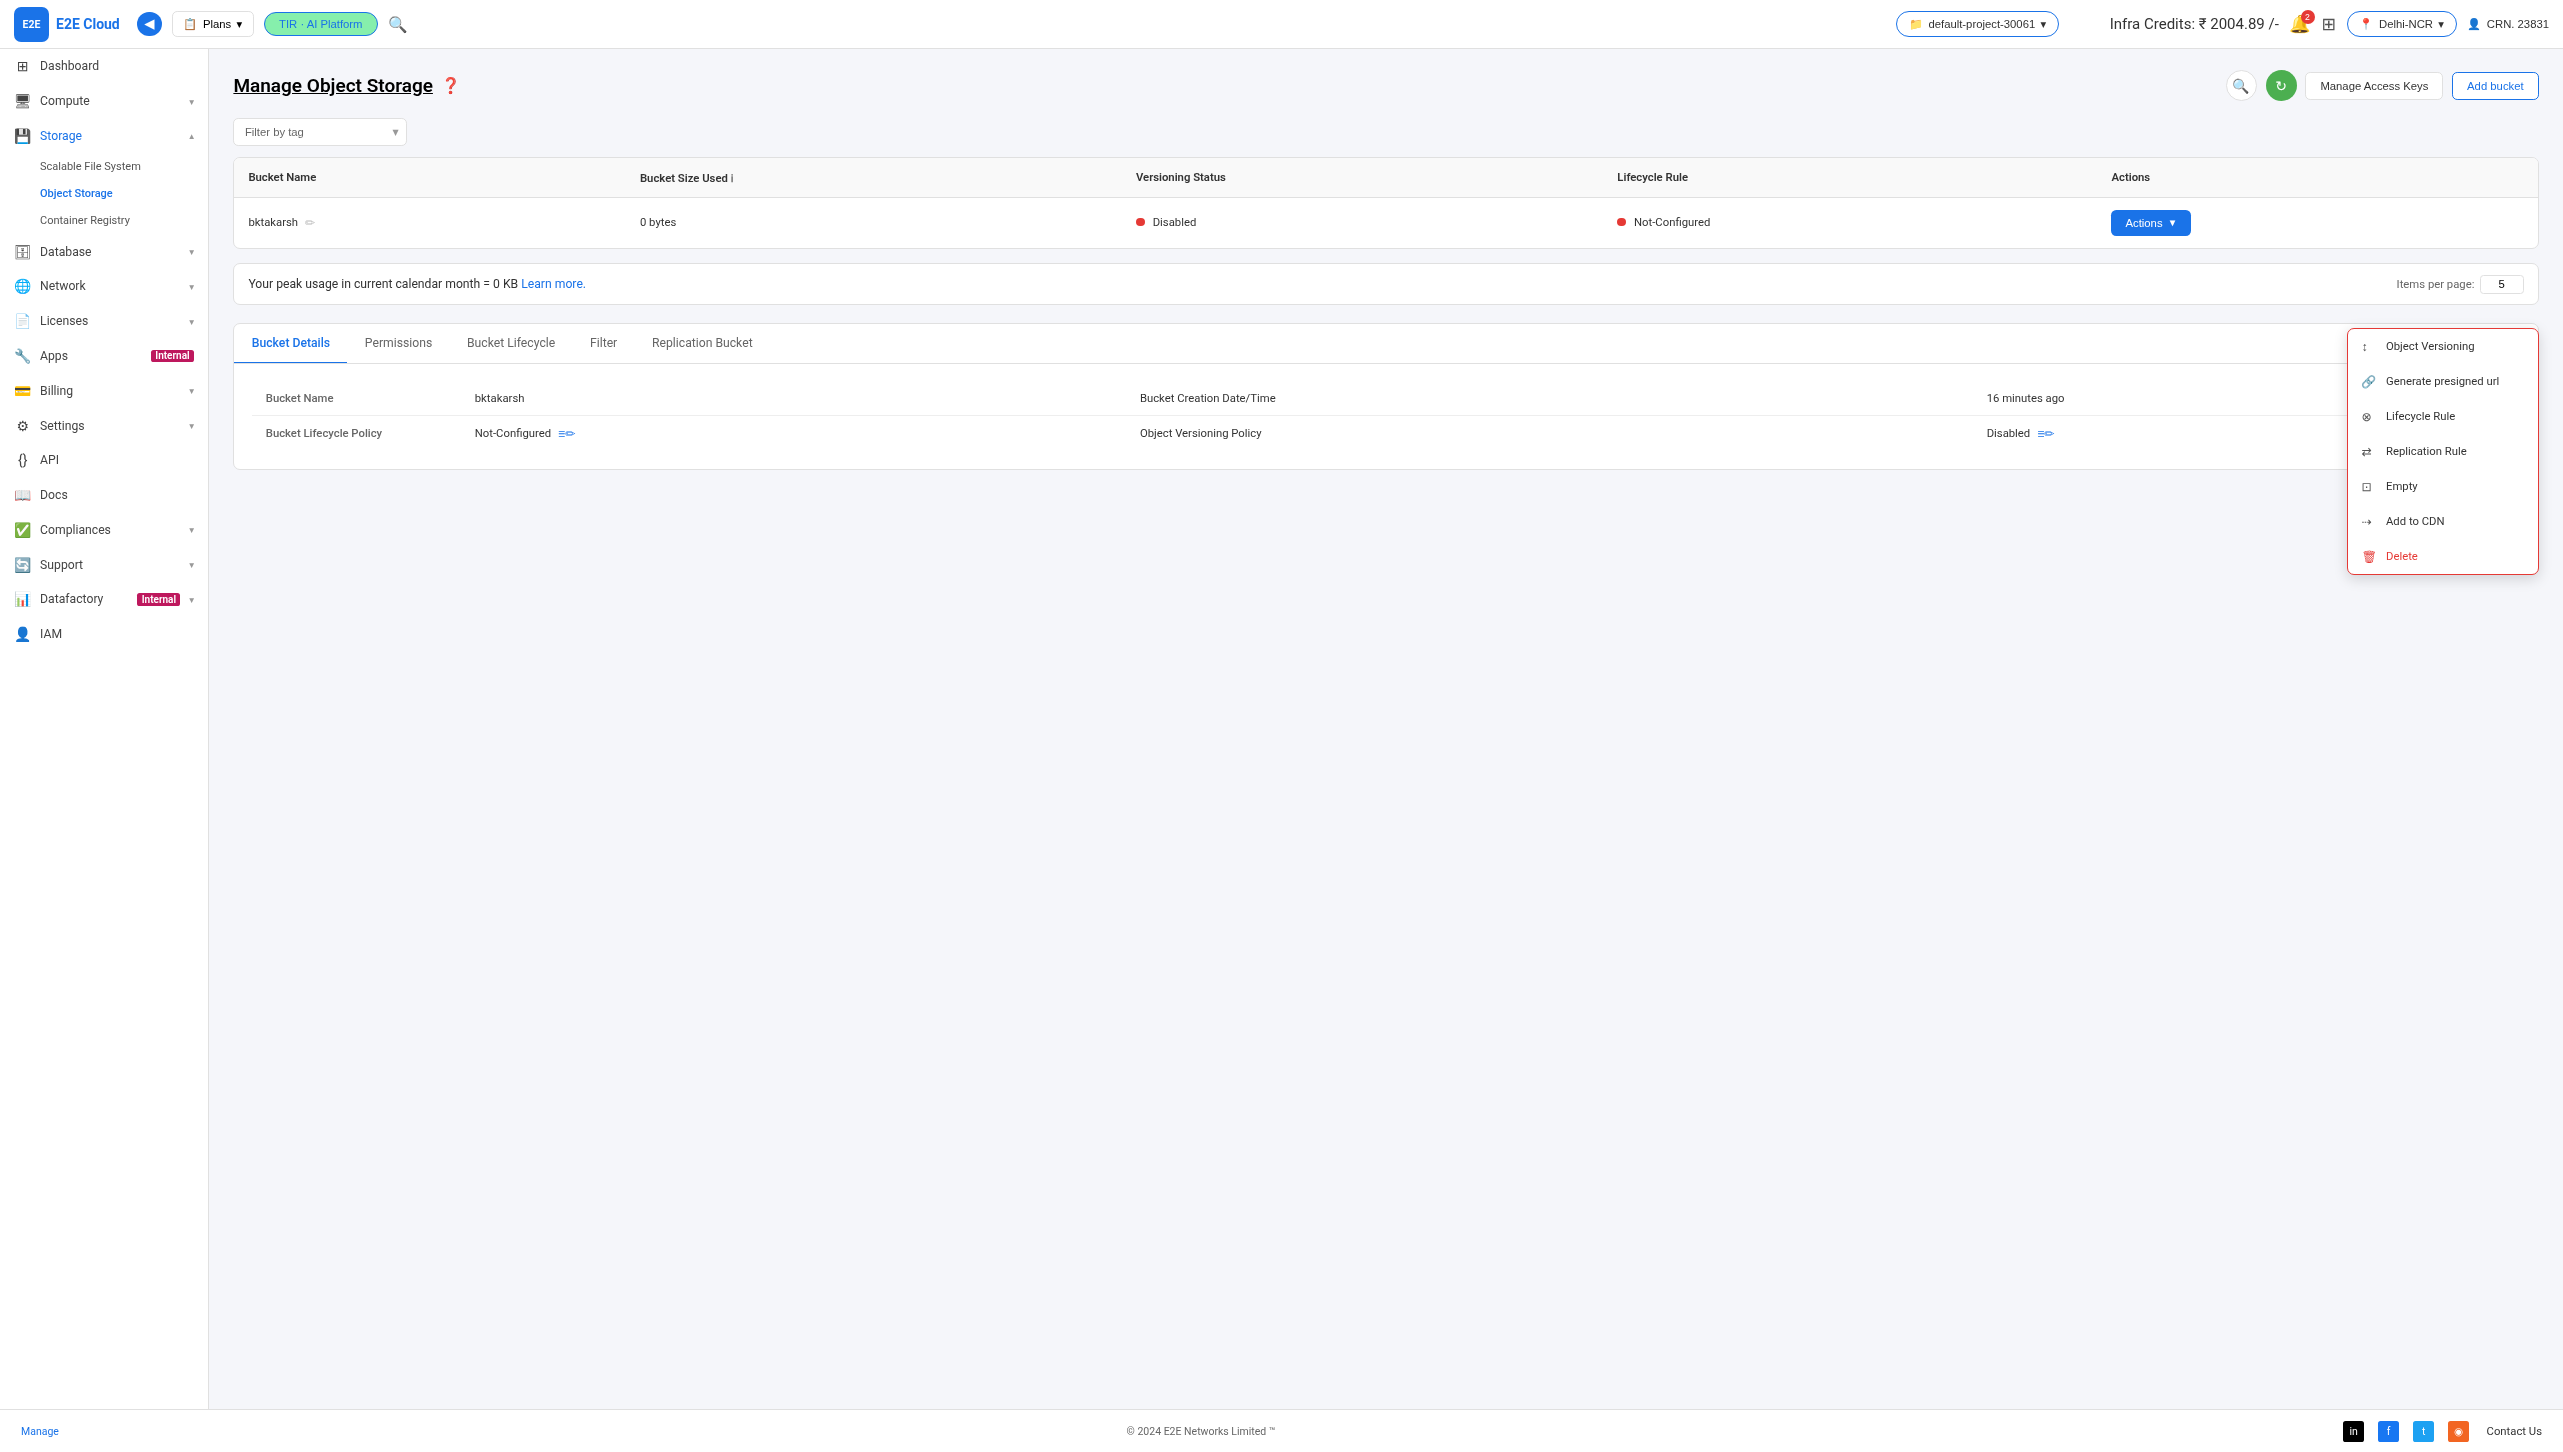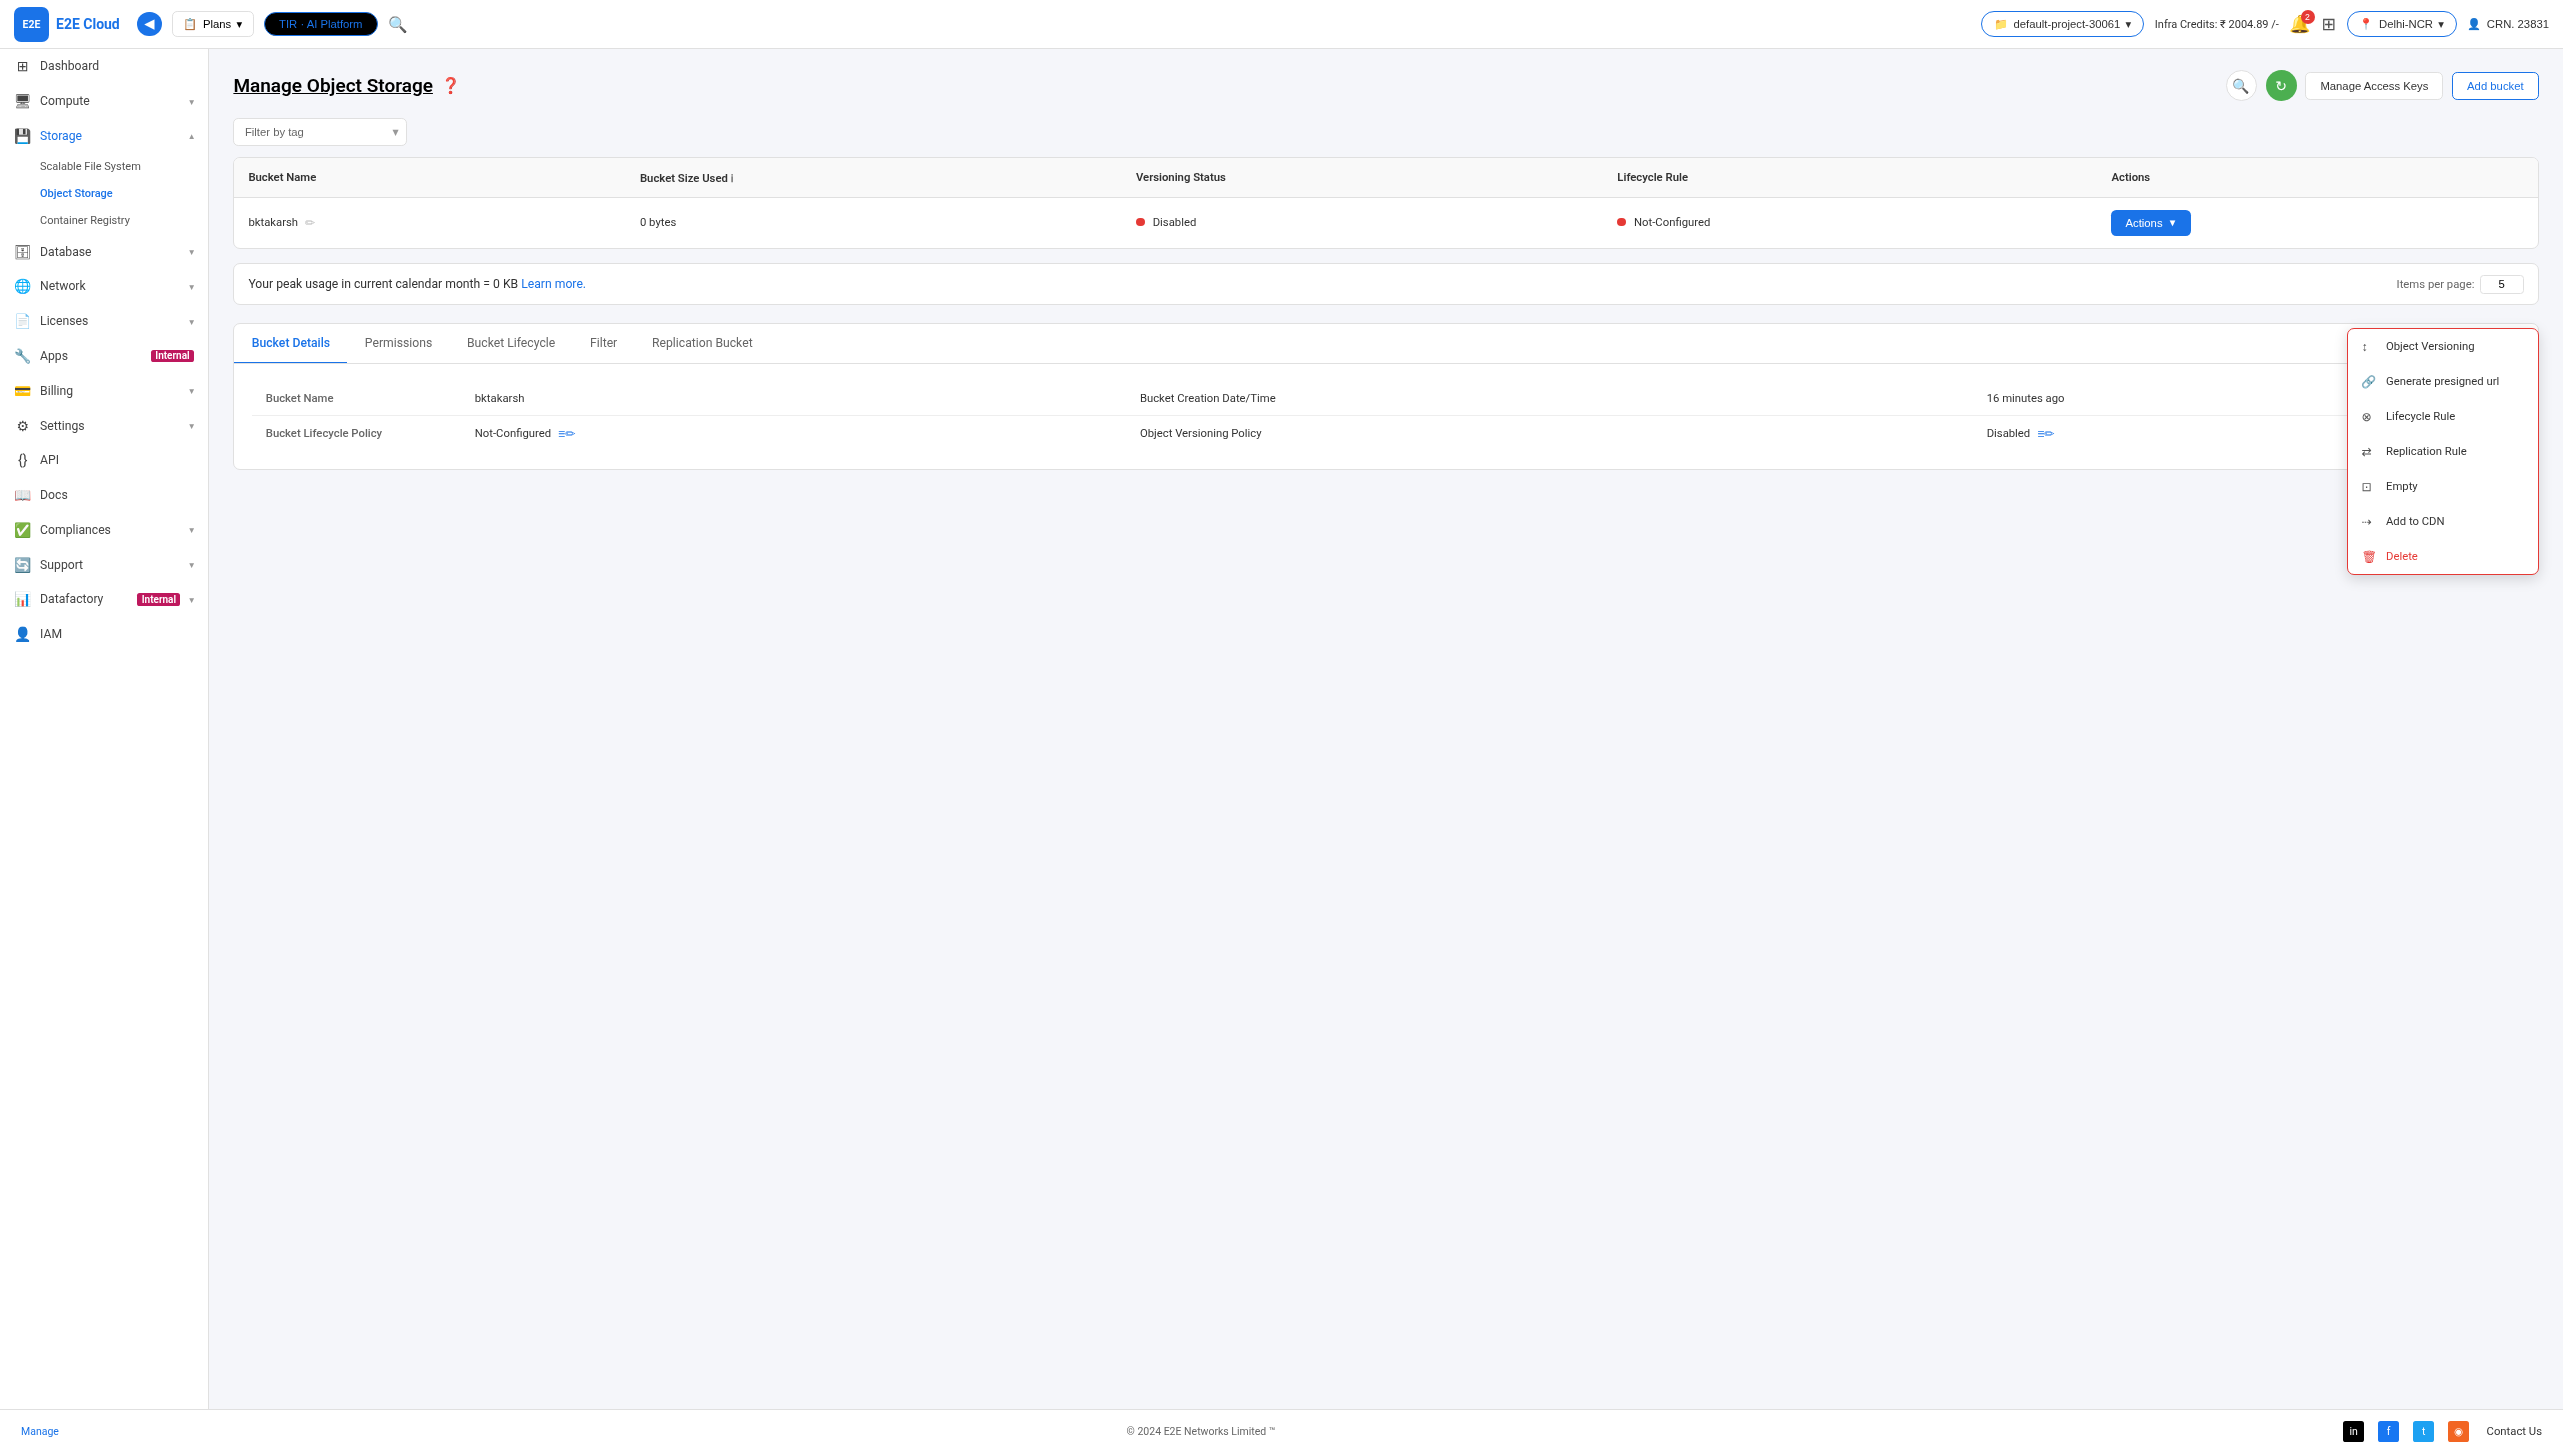--- a/index.html
+++ b/index.html
@@ -12,25 +12,25 @@
     .sidebar { width: 209px; background: #fff; border-right: 0.9px solid #e0e0e0; overflow-y: auto; flex-shrink: 0; }
     .content { flex: 1; overflow-y: auto; padding: 21px 24.4px; background: #f5f6fa; position: relative; }
     .footer { background: #fff; border-top: 0.9px solid #e0e0e0; padding: 10.5px 21px; display: flex; align-items: center; justify-content: space-between; font-size: 10.5px; color: #666; flex-shrink: 0; }
 
     
     .logo-area { display: flex; align-items: center; gap: 7px; margin-right: 7px; }
     .logo-icon { width: 35px; height: 35px; background: #1a73e8; border-radius: 7px; display: flex; align-items: center; justify-content: center; color: white; font-weight: bold; font-size: 10.5px; }
     .logo-text { font-weight: 700; color: #1a73e8; font-size: 14px; }
     .collapse-btn { width: 24.4px; height: 24.4px; border-radius: 50%; background: #1a73e8; border: none; color: white; cursor: pointer; display: flex; align-items: center; justify-content: center; }
     .plans-btn { display: flex; align-items: center; gap: 5.2px; border: 0.9px solid #e0e0e0; border-radius: 5.2px; padding: 5.2px 10.5px; background: #fff; cursor: pointer; font-size: 11.3px; }
-    .tir-btn { border: 0.9px solid #1a73e8; border-radius: 17.4px; padding: 5.2px 14px; color: #1a73e8; background: #000000; cursor: pointer; font-size: 11.3px; font-weight: 500; }
+    .tir-btn { border: 0.9px solid #1a73e8; border-radius: 17.4px; padding: 5.2px 14px; color: #1a73e8; background: #86efac; cursor: pointer; font-size: 11.3px; font-weight: 500; }
     .search-icon-btn { background: none; border: none; cursor: pointer; color: #666; font-size: 15.7px; }
     .spacer { flex: 1; }
     .project-btn { display: flex; align-items: center; gap: 5.2px; border: 0.9px solid #1a73e8; border-radius: 17.4px; padding: 5.2px 12.2px; color: #333; background: #fff; cursor: pointer; font-size: 11.3px; }
-    .credits-text { font-size: 11px; color: #333; white-space: nowrap; }
+    .credits-text { font-size: 15px; color: #333; white-space: nowrap; margin-left: 40px; }
     .notif-btn { position: relative; background: none; border: none; cursor: pointer; font-size: 17.4px; color: #555; }
     .notif-badge { position: absolute; top: -3.5px; right: -3.5px; background: #e53935; color: white; border-radius: 50%; width: 14px; height: 14px; font-size: 8.7px; display: flex; align-items: center; justify-content: center; }
     .grid-btn { background: none; border: none; cursor: pointer; font-size: 17.4px; color: #555; }
     .region-btn { display: flex; align-items: center; gap: 5.2px; border: 0.9px solid #1a73e8; border-radius: 17.4px; padding: 5.2px 12.2px; color: #333; background: #fff; cursor: pointer; font-size: 11.3px; }
     .user-btn { display: flex; align-items: center; gap: 5.2px; background: none; border: none; cursor: pointer; font-size: 11.3px; color: #333; }
 
     
     .sidebar-item { display: flex; align-items: center; gap: 8.7px; padding: 8.7px 14px; cursor: pointer; color: #444; font-size: 12.2px; }
     .sidebar-item.active { color: #1a73e8; }
     .sidebar-icon { width: 17.4px; height: 17.4px; display: flex; align-items: center; justify-content: center; font-size: 14px; flex-shrink: 0; }

